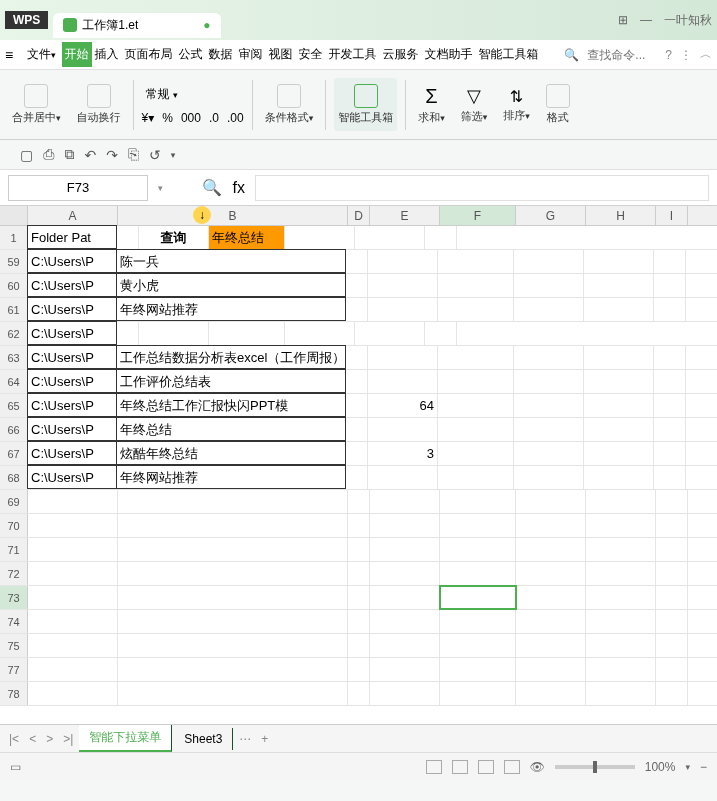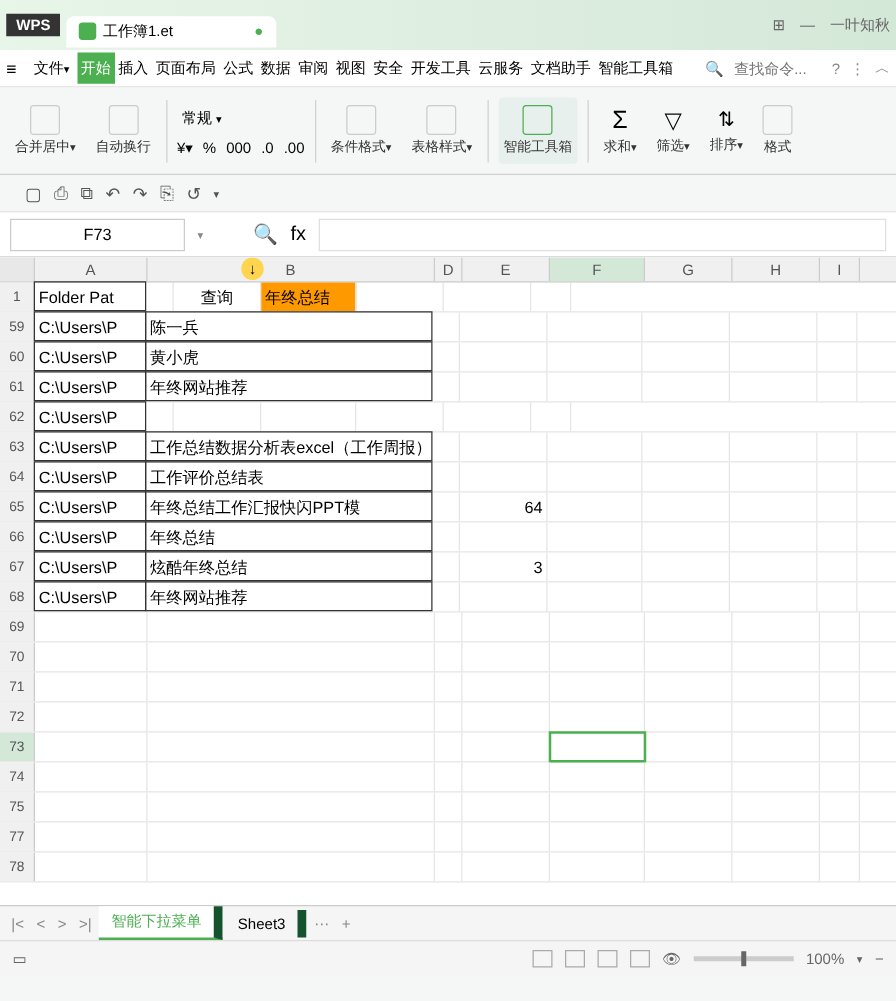--- a/index.html
+++ b/index.html
@@ -35,25 +35,25 @@
   .col-h { border-right: 1px solid #ccc; text-align: center; font-size: 12px; color: #555; line-height: 20px; position: relative; }
   .col-h.sel { background: #d4e8d8; }
   .row { display: flex; height: 24px; border-bottom: 1px solid #e5e5e5; }
   .row-h { width: 28px; border-right: 1px solid #ccc; background: #f0f0f0; text-align: center; font-size: 11px; color: #555; line-height: 24px; }
   .row-h.sel { background: #d4e8d8; }
   .cell { border-right: 1px solid #e5e5e5; font-size: 13px; padding: 0 3px; line-height: 24px; white-space: nowrap; overflow: hidden; }
   .cell.bordered { border: 1px solid #333; margin: -1px 0 0 -1px; }
   .cell.orange { background: #ff9900; }
   .cell.selected { outline: 2px solid #4caf50; outline-offset: -1px; }
   .cell.right { text-align: right; }
-  .cell.center { text-align: center; }
+  .cell.center { text-align: center; font-weight: bold; }
   .ab-marker { position: absolute; left: 193px; top: 0; width: 18px; height: 18px; background: #ffd54f; border-radius: 50%; display: flex; align-items: center; justify-content: center; font-size: 12px; z-index: 5; }
   .sheet-tabs { height: 28px; display: flex; align-items: center; background: #f5f5f5; border-top: 1px solid #ccc; font-size: 12px; padding: 0 5px; gap: 2px; }
   .sheet-nav { padding: 0 4px; color: #888; cursor: pointer; }
-  .sheet-tab { padding: 4px 10px; cursor: pointer; border-right: 7px solid #14532d; }
+  .sheet-tab { padding: 4px 10px; cursor: pointer; border-right: 1px solid #14532d; }
   .sheet-tab.active { color: #4caf50; border-bottom: 2px solid #4caf50; background: #fff; }
   .status-bar { height: 28px; display: flex; align-items: center; background: #f5f5f5; border-top: 1px solid #ddd; padding: 0 10px; gap: 10px; font-size: 12px; color: #666; }
   .status-right { margin-left: auto; display: flex; align-items: center; gap: 10px; }
   .view-btn { width: 16px; height: 14px; border: 1px solid #aaa; }
   .zoom-slider { width: 80px; height: 4px; background: #ccc; position: relative; }
   .zoom-thumb { position: absolute; left: 38px; top: -4px; width: 4px; height: 12px; background: #666; }
   .grid-body { position: relative; }
 </style>
 </head>
 <body>
@@ -116,24 +116,20 @@
       <span>000</span>
       <span>.0</span>
       <span>.00</span>
     </div>
   </div>
   <div class="ribbon-sep"></div>
   <div class="ribbon-group">
     <div class="ribbon-icon"></div>
     <span class="ribbon-label"><span>条件格式</span><span style="font-size:9px">▾</span></span>
   </div>
-  <div class="ribbon-group">
-    <div class="ribbon-icon"></div>
-    <span class="ribbon-label"><span>表格样式</span><span style="font-size:9px">▾</span></span>
-  </div>
   <div class="ribbon-sep"></div>
   <div class="ribbon-group smart-toolbox">
     <div class="ribbon-icon" style="border-color:#4caf50"></div>
     <span class="ribbon-label">智能工具箱</span>
   </div>
   <div class="ribbon-sep"></div>
   <div class="ribbon-group">
     <div style="font-size:20px">Σ</div>
     <span class="ribbon-label"><span>求和</span><span style="font-size:9px">▾</span></span>
   </div>

